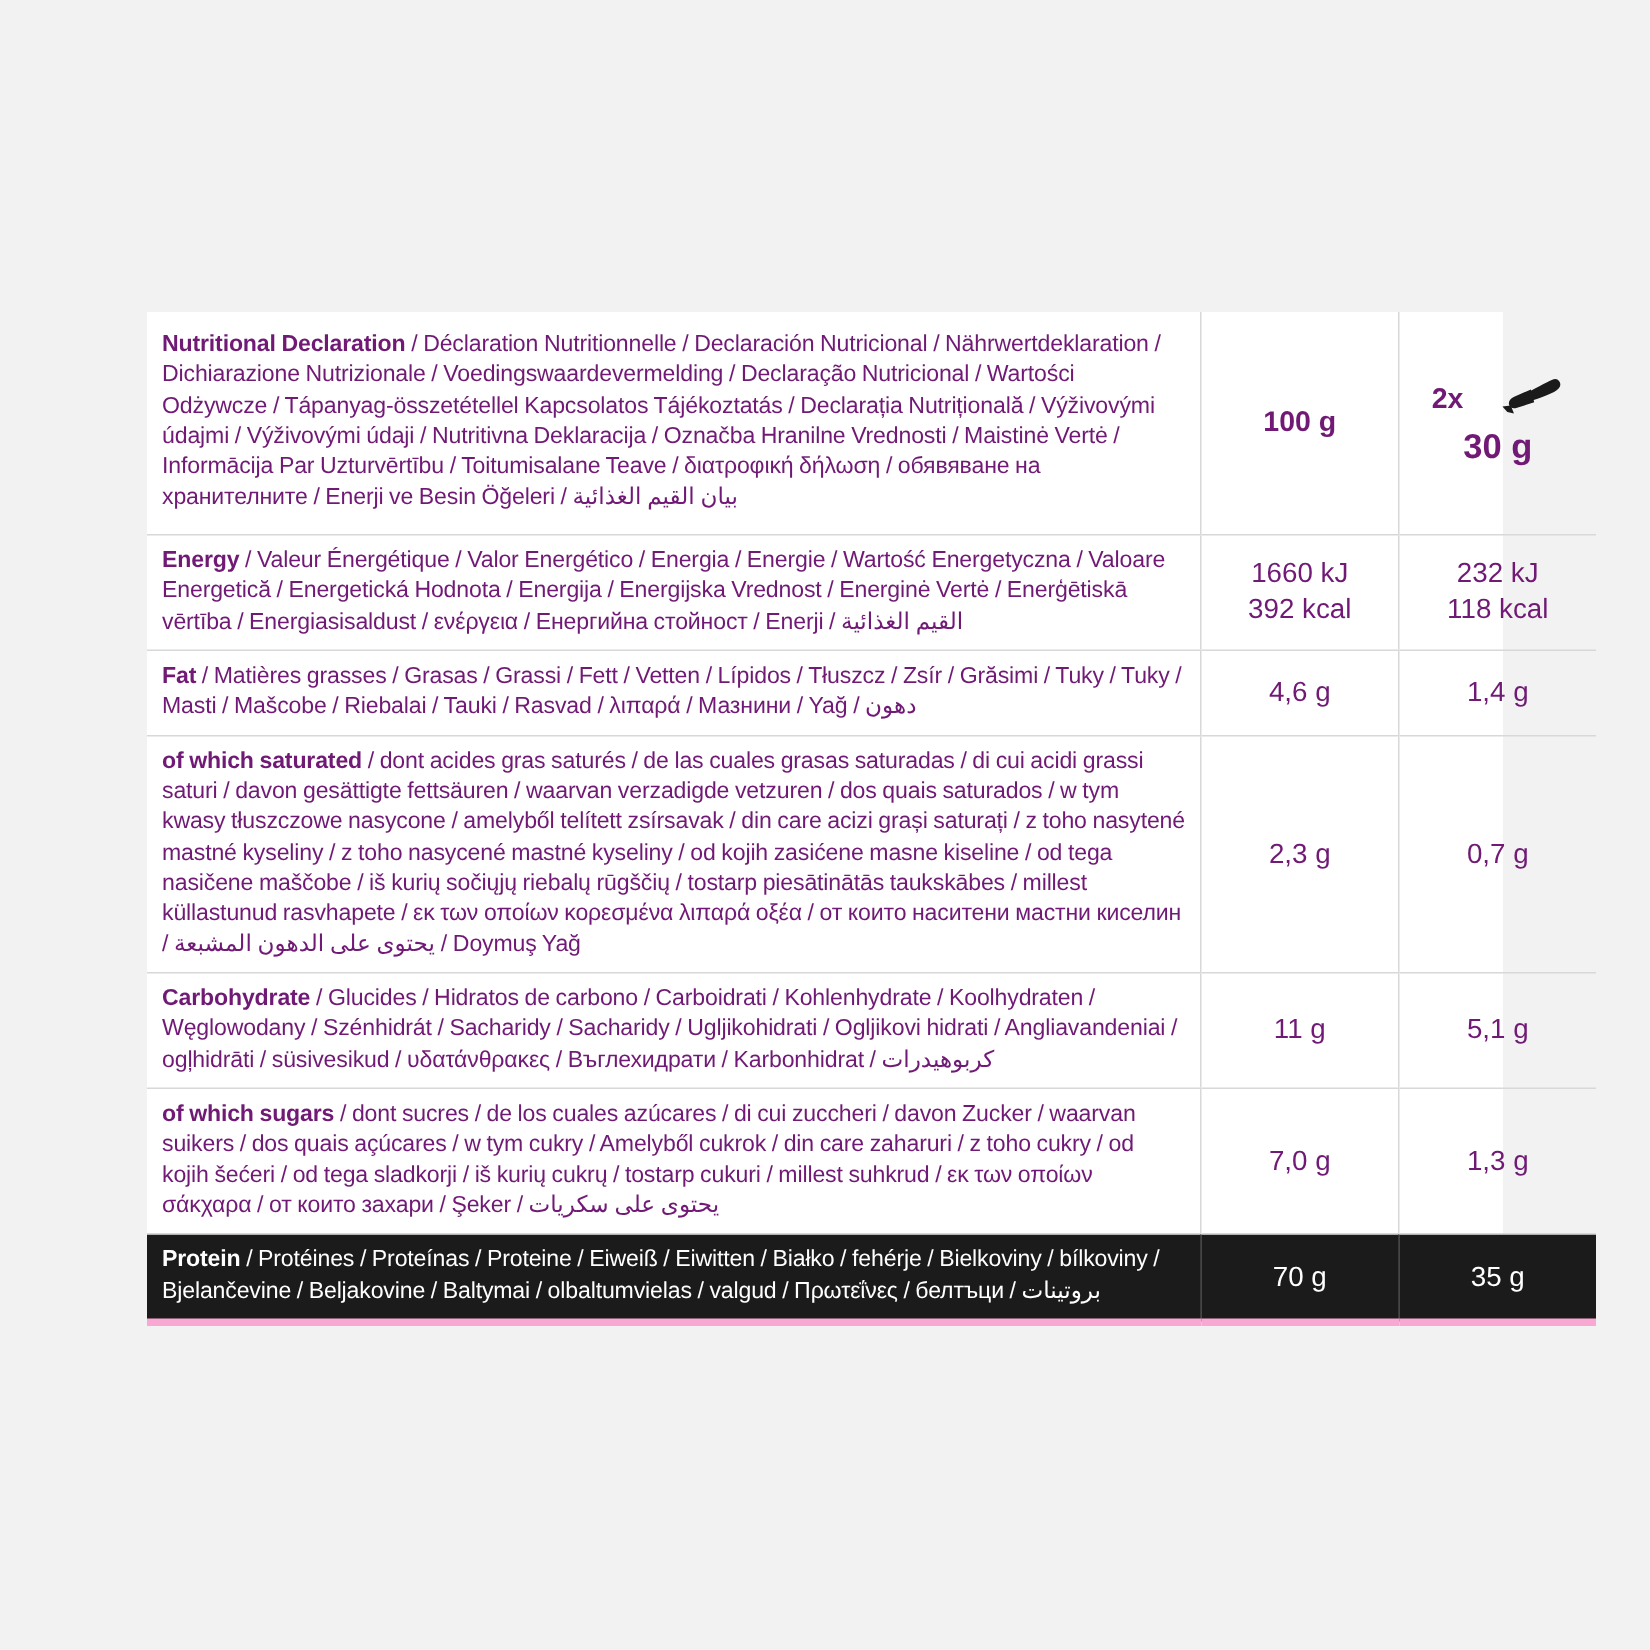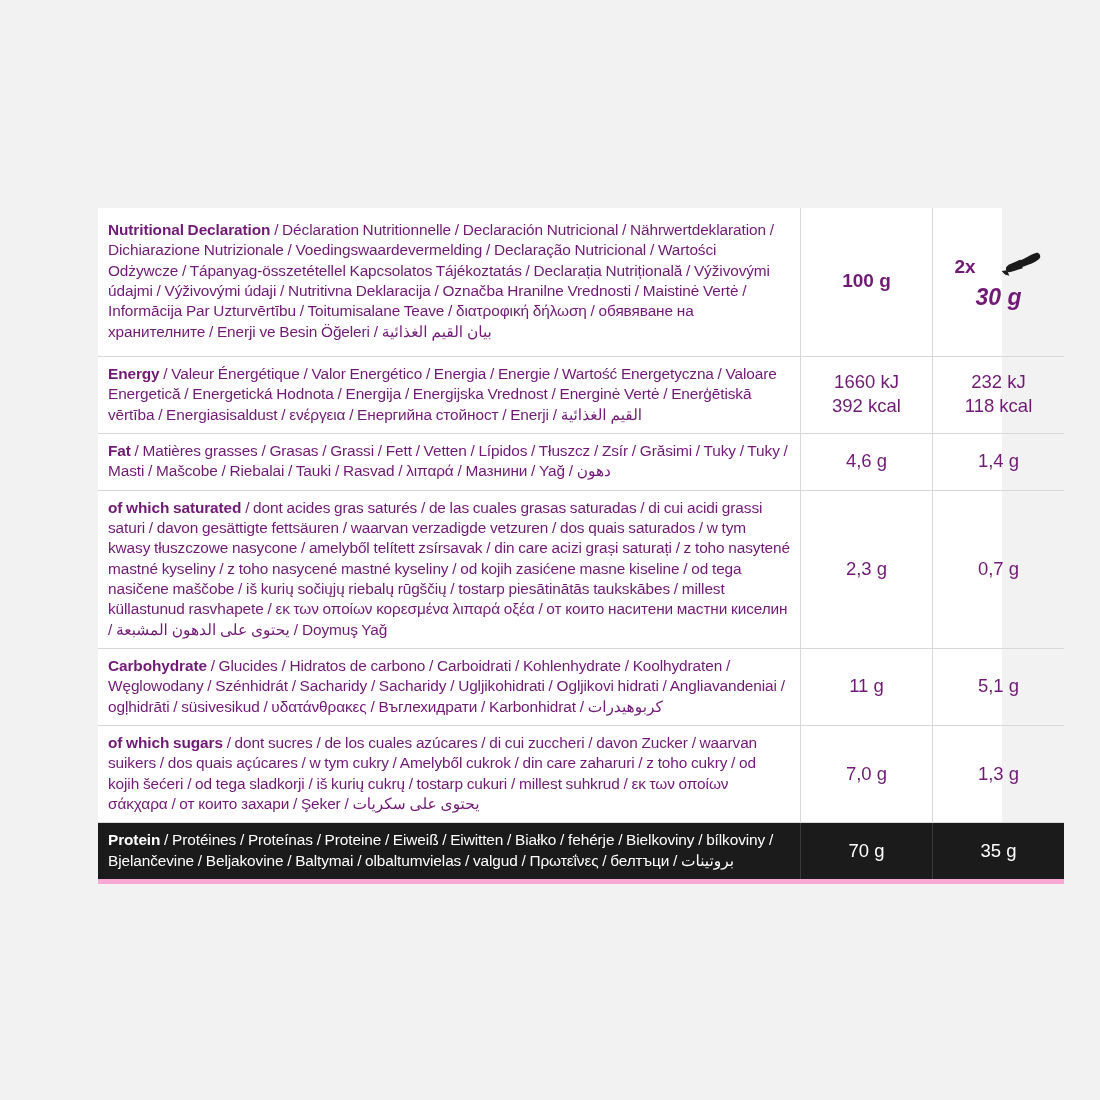--- a/index.html
+++ b/index.html
@@ -75,21 +75,20 @@
     justify-content: center;
     gap: 21px;
   }
   .scoop-x {
     font-size: 19px;
     font-weight: bold;
   }
   .scoop-g {
     font-size: 23px;
     font-weight: bold;
-    font-style: italic;
   }
   .two-line {
     line-height: 1.3;
   }
   tr.protein td {
     background: #1b1b1b;
     color: #ffffff;
     border-bottom: 5px solid #f9a8d4;
   }
   tr.protein td.col100, tr.protein td.col30 {

